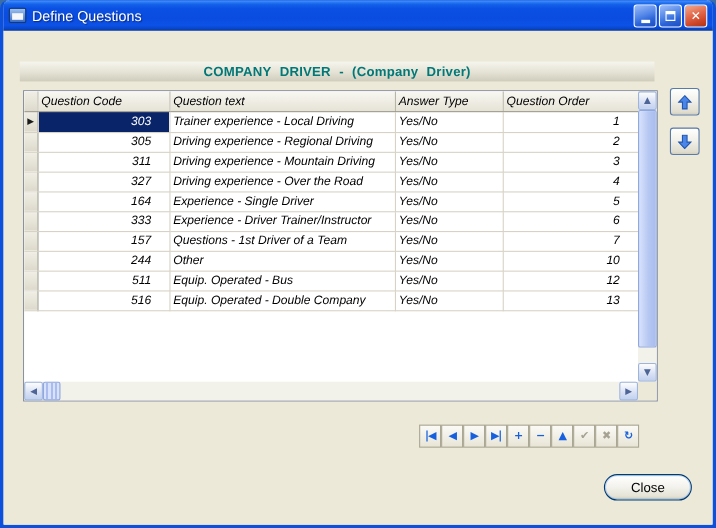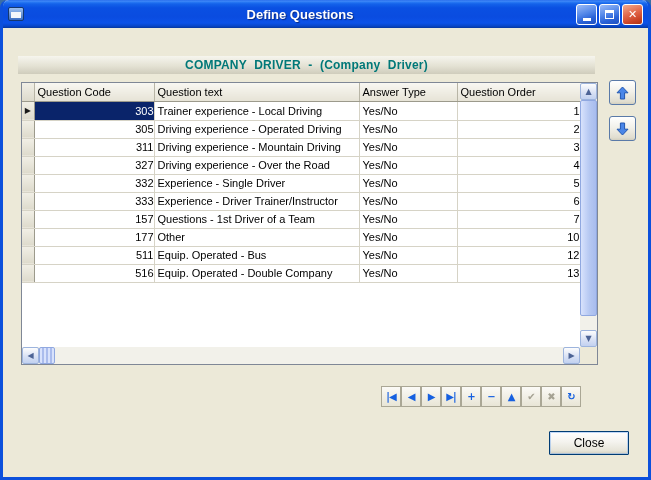--- a/index.html
+++ b/index.html
@@ -14,21 +14,21 @@
   }
   
   .titlebar {
     position:absolute; left:0; top:0; right:0; height:28px;
     background:linear-gradient(180deg,#0b5ae6 0%,#4b8cf8 3%,#2b7cf4 7%,#1462ea 14%,#0a50e2 28%,#0a4ce0 60%,#0c52e8 82%,#0846c8 93%,#06379e 100%);
     border-radius:6px 6px 0 0;
     display:flex; align-items:center; padding:0 5px; gap:5px;
   }
   .app-icon { width:16px; height:14px; background:linear-gradient(180deg,#9cc0f0,#3a6cc0); border:1px solid #16386e; border-radius:2px; position:relative; flex:0 0 auto; }
   .app-icon::after { content:""; position:absolute; left:2px; top:4px; right:2px; bottom:2px; background:#f4f6fa; }
-  .title { color:#fff; font-weight:bold; font-size:13px; text-shadow:1px 1px 1px #0a2a80; flex:1 1 auto; white-space:nowrap;text-align:center; }
+  .title { color:#fff; font-weight:normal; font-size:13px; text-shadow:1px 1px 1px #0a2a80; flex:1 1 auto; white-space:nowrap; }
   .tb-buttons { display:flex; gap:2px; }
   .tb-btn { width:21px; height:21px; border:1px solid #fff; border-radius:3px;
     display:flex; align-items:center; justify-content:center; cursor:default; }
   .tb-btn.minmax { background:linear-gradient(160deg,#9cbcf8 0%,#5286e8 45%,#2b63d8 70%,#1e4fc0 100%); }
   .tb-btn.closew { background:linear-gradient(160deg,#f2ab8e 0%,#e2674a 45%,#cc4528 75%,#b03312 100%); }
   .glyph-min { width:8px; height:3px; background:#fff; align-self:flex-end; margin-bottom:3px; }
   .glyph-max { width:9px; height:9px; border:1px solid #fff; border-top:3px solid #fff; }
   .glyph-x { color:#fff; font-size:11px; font-weight:bold; line-height:1; font-family:"DejaVu Sans",sans-serif; }
 
   
@@ -37,33 +37,33 @@
     background:linear-gradient(180deg,#f6f5ee 0%,#e4e2d4 55%,#cfccbc 100%);
     text-align:center; font-size:12px; font-weight:bold; color:#007878;
     line-height:18px; word-spacing:4px; letter-spacing:.2px;
   }
 
   
   .grid-wrap {
     position:absolute; left:18px; top:82px; width:577px; height:283px;
     border:1px solid #7f8796; background:#fff;
   }
-  .grid-area { position:absolute; left:0; top:0; right:17px; bottom:17px; overflow:hidden; background:#fff; }
+  .grid-area { position:absolute; left:0; top:0; right:17px; bottom:17px; overflow:hidden; background:#fff;font-style:italic; }
   table.grid { border-collapse:collapse; table-layout:fixed; width:558px; font-size:11px; }
   col.c-sel{width:12px;} col.c-code{width:120px;} col.c-text{width:205px;} col.c-ans{width:98px;} col.c-ord{width:123px;}
   th {
     height:18px; padding:0 3px; text-align:left; font-weight:normal; font-size:11px; color:#000;
     background:linear-gradient(180deg,#f8f7f2 0%,#ecead e0 60%,#e2dfd2 100%);
     background:linear-gradient(180deg,#f8f7f2 0%,#e6e3d6 100%);
     border-right:1px solid #b8b5a6; border-bottom:1px solid #9c9a8c; white-space:nowrap; overflow:hidden;
   }
   th.sel-h { background:linear-gradient(180deg,#f1efe6,#ddDAcc 100%); background:linear-gradient(180deg,#f1efe6,#dddacc); }
   td { height:18px; padding:0 3px; border-right:1px solid #d6d3c6; border-bottom:1px solid #d6d3c6; white-space:nowrap; overflow:hidden; color:#000; }
   td.sel-cell { background:linear-gradient(180deg,#f1efe6,#dddacc); border-right:1px solid #9c9a8c; padding:0; text-align:center; }
-  td.col-code, td.col-order { text-align:right; padding-right:0; }
+  td.col-code, td.col-order { text-align:right; padding-right:16px; }
   td.selected { background:#0a246a; color:#fff; }
   .row-marker { font-size:8px; color:#1a1a1a; line-height:18px; font-family:"DejaVu Sans",sans-serif; }
 
   
   .vscroll { position:absolute; top:0; right:0; width:17px; bottom:17px; background:#f2f1ea; }
   .hscroll { position:absolute; left:0; bottom:0; right:17px; height:17px; background:#f2f1ea; display:flex; }
   .corner  { position:absolute; right:0; bottom:0; width:17px; height:17px; background:#ece9d8; }
   .sb-btn {
     width:17px; height:17px; flex:0 0 auto;
     background:linear-gradient(180deg,#fdfdfd,#d7e0f4 60%,#c2d1f0);
@@ -104,21 +104,21 @@
     display:flex; align-items:center; justify-content:center;
     font-family:"DejaVu Sans",sans-serif; font-weight:bold; font-size:10px;
     color:#1660e0; letter-spacing:-1px; line-height:1;
   }
   .nav-btn.disabled { color:#a5a293; }
 
   
   .close-btn {
     position:absolute; left:546px; top:431px; width:80px; height:24px;
     background:linear-gradient(180deg,#ffffff 0%,#f4f3ee 45%,#e6e4d8 85%,#d2cfc0 100%);
-    border:1px solid #003c74; border-radius:1px;
+    border:1px solid #003c74; border-radius:12px;
     box-shadow:inset 0 0 0 1px rgba(120,170,240,.45);
     font-family:"Liberation Sans",sans-serif; font-size:12px; color:#000;
   }
 </style>
 </head>
 <body>
 
 <div class="window">
 
   <div class="titlebar">
@@ -162,62 +162,62 @@
             <tr>
               <td class="sel-cell"><span class="row-marker">▶</span></td>
               <td class="col-code selected">303</td>
               <td class="col-text">Trainer experience - Local Driving</td>
               <td class="col-answer">Yes/No</td>
               <td class="col-order">1</td>
             </tr>
             <tr>
               <td class="sel-cell"></td>
               <td class="col-code">305</td>
-              <td class="col-text">Driving experience - Operated Driving</td>
+              <td class="col-text">Driving experience - Regional Driving</td>
               <td class="col-answer">Yes/No</td>
               <td class="col-order">2</td>
             </tr>
             <tr>
               <td class="sel-cell"></td>
               <td class="col-code">311</td>
               <td class="col-text">Driving experience - Mountain Driving</td>
               <td class="col-answer">Yes/No</td>
               <td class="col-order">3</td>
             </tr>
             <tr>
               <td class="sel-cell"></td>
               <td class="col-code">327</td>
               <td class="col-text">Driving experience - Over the Road</td>
               <td class="col-answer">Yes/No</td>
               <td class="col-order">4</td>
             </tr>
             <tr>
               <td class="sel-cell"></td>
-              <td class="col-code">332</td>
+              <td class="col-code">164</td>
               <td class="col-text">Experience - Single Driver</td>
               <td class="col-answer">Yes/No</td>
               <td class="col-order">5</td>
             </tr>
             <tr>
               <td class="sel-cell"></td>
               <td class="col-code">333</td>
               <td class="col-text">Experience - Driver Trainer/Instructor</td>
               <td class="col-answer">Yes/No</td>
               <td class="col-order">6</td>
             </tr>
             <tr>
               <td class="sel-cell"></td>
               <td class="col-code">157</td>
               <td class="col-text">Questions - 1st Driver of a Team</td>
               <td class="col-answer">Yes/No</td>
               <td class="col-order">7</td>
             </tr>
             <tr>
               <td class="sel-cell"></td>
-              <td class="col-code">177</td>
+              <td class="col-code">244</td>
               <td class="col-text">Other</td>
               <td class="col-answer">Yes/No</td>
               <td class="col-order">10</td>
             </tr>
             <tr>
               <td class="sel-cell"></td>
               <td class="col-code">511</td>
               <td class="col-text">Equip. Operated - Bus</td>
               <td class="col-answer">Yes/No</td>
               <td class="col-order">12</td>

